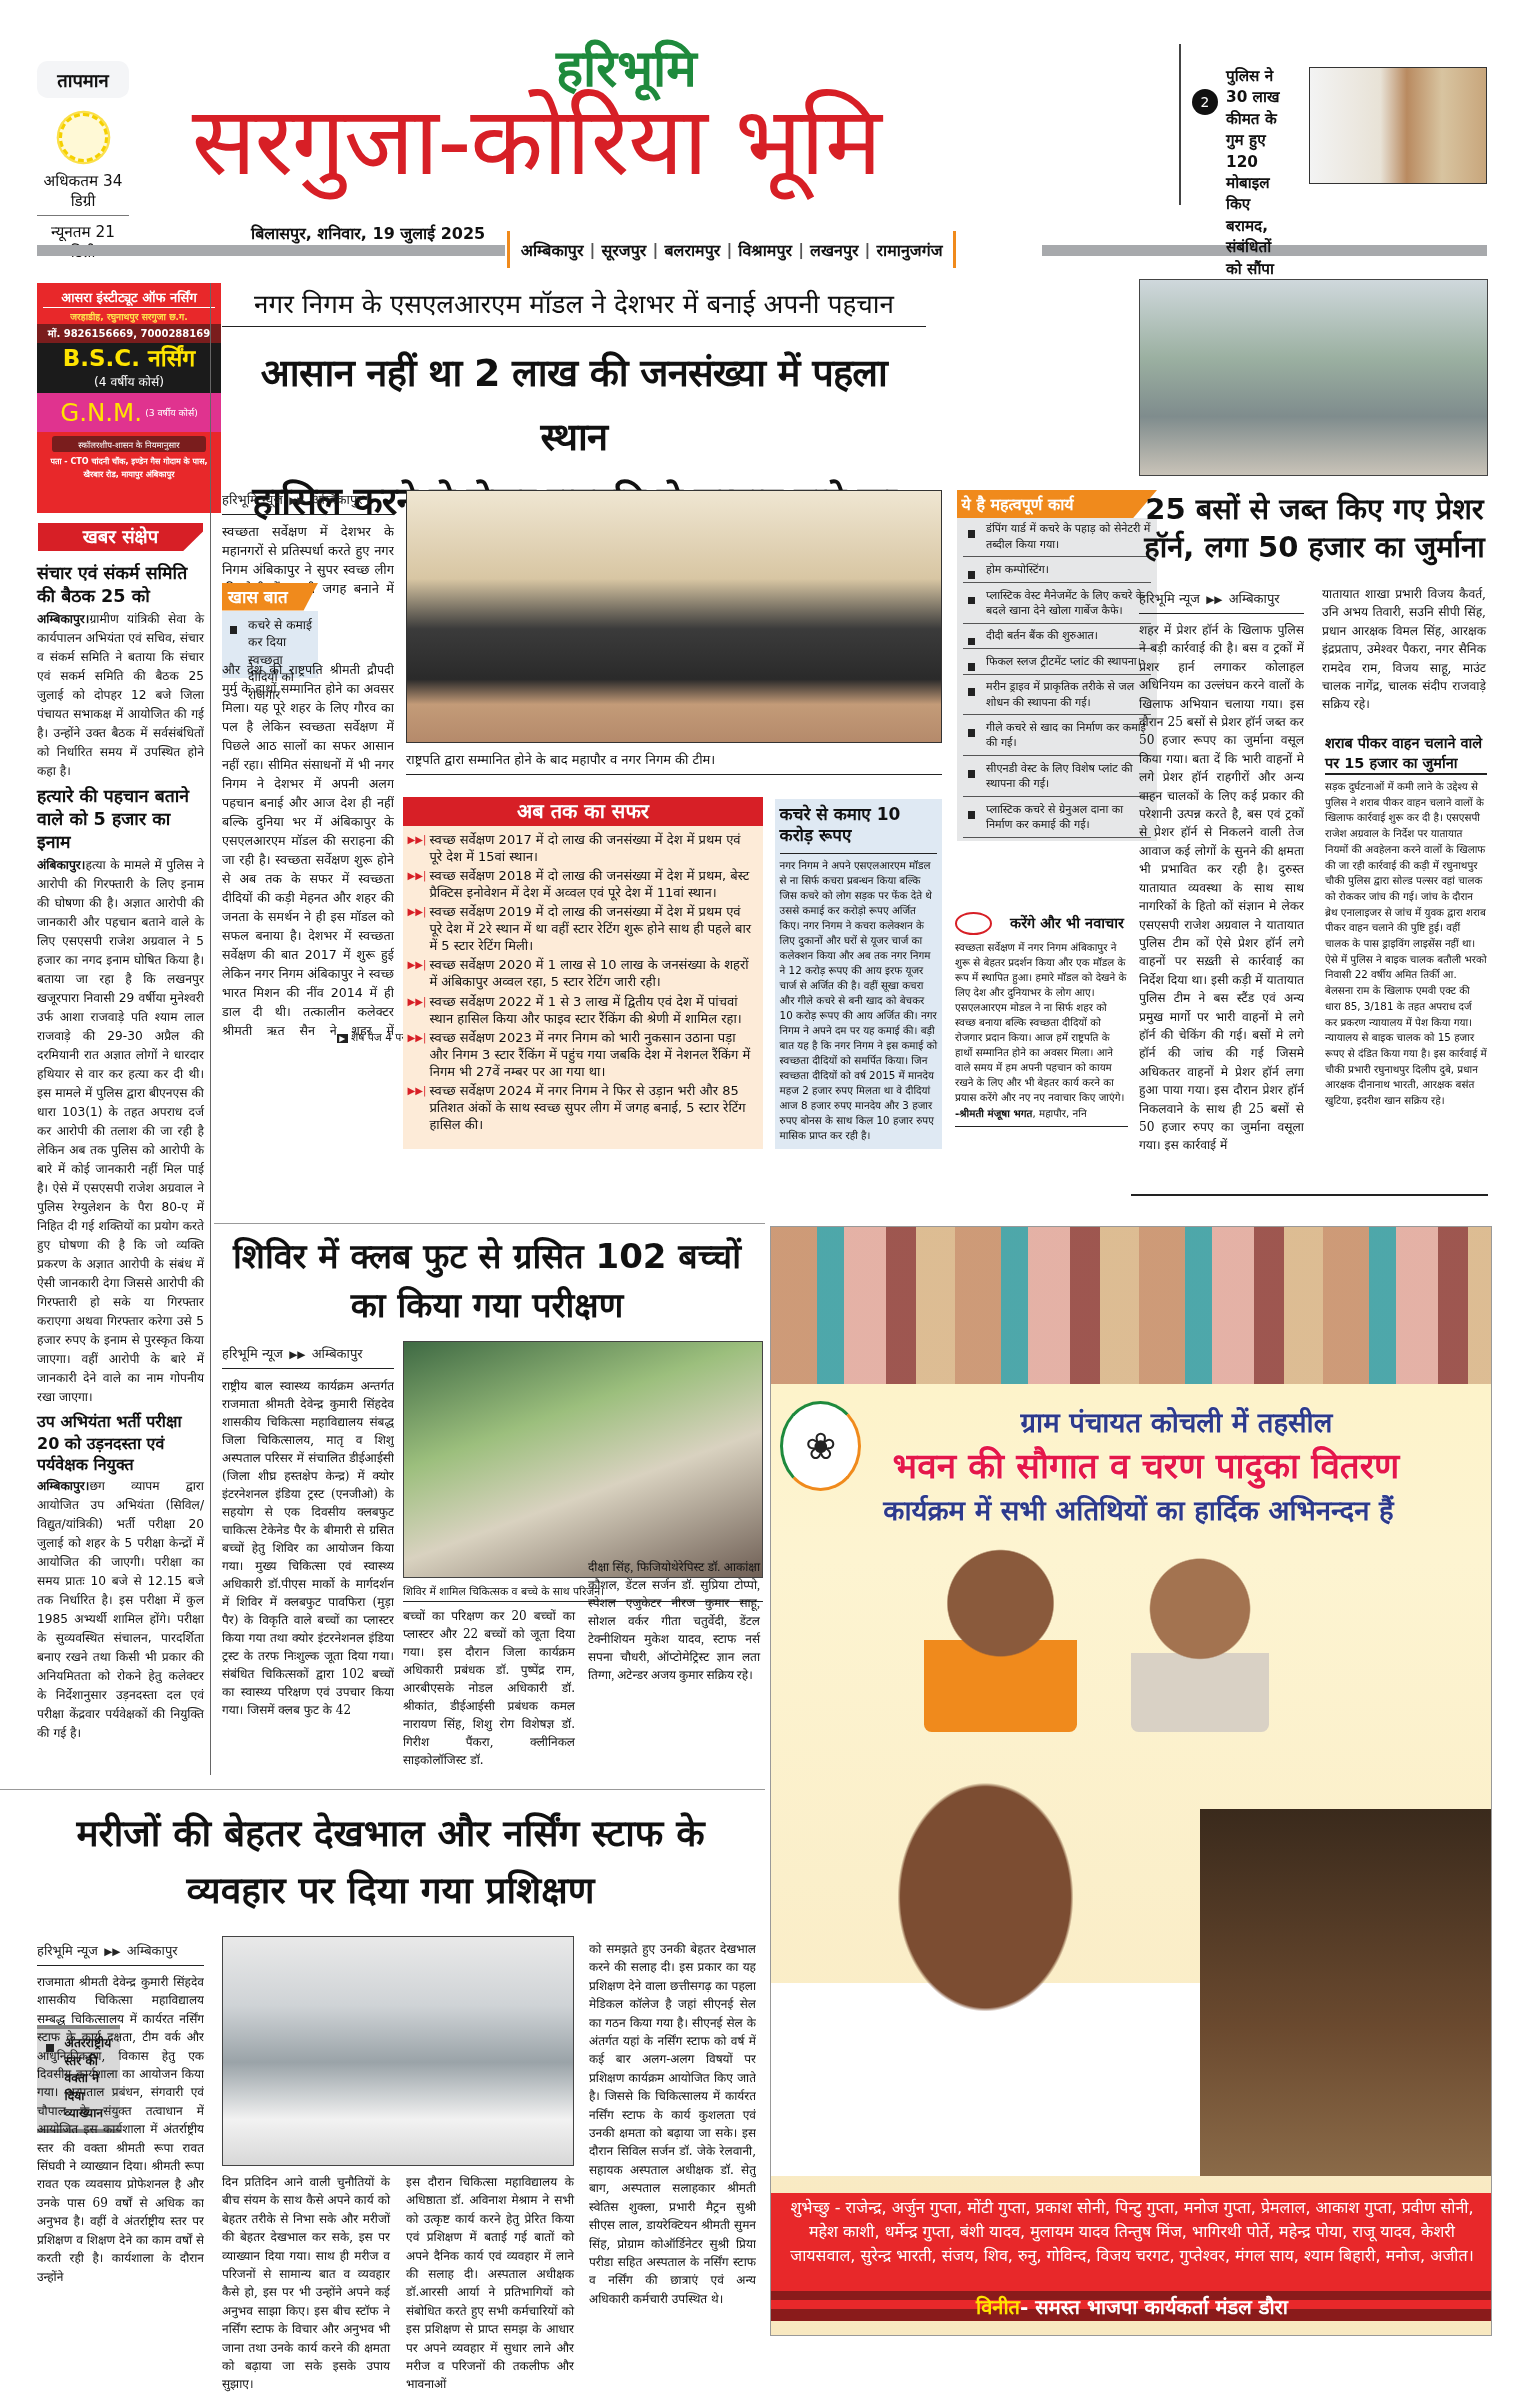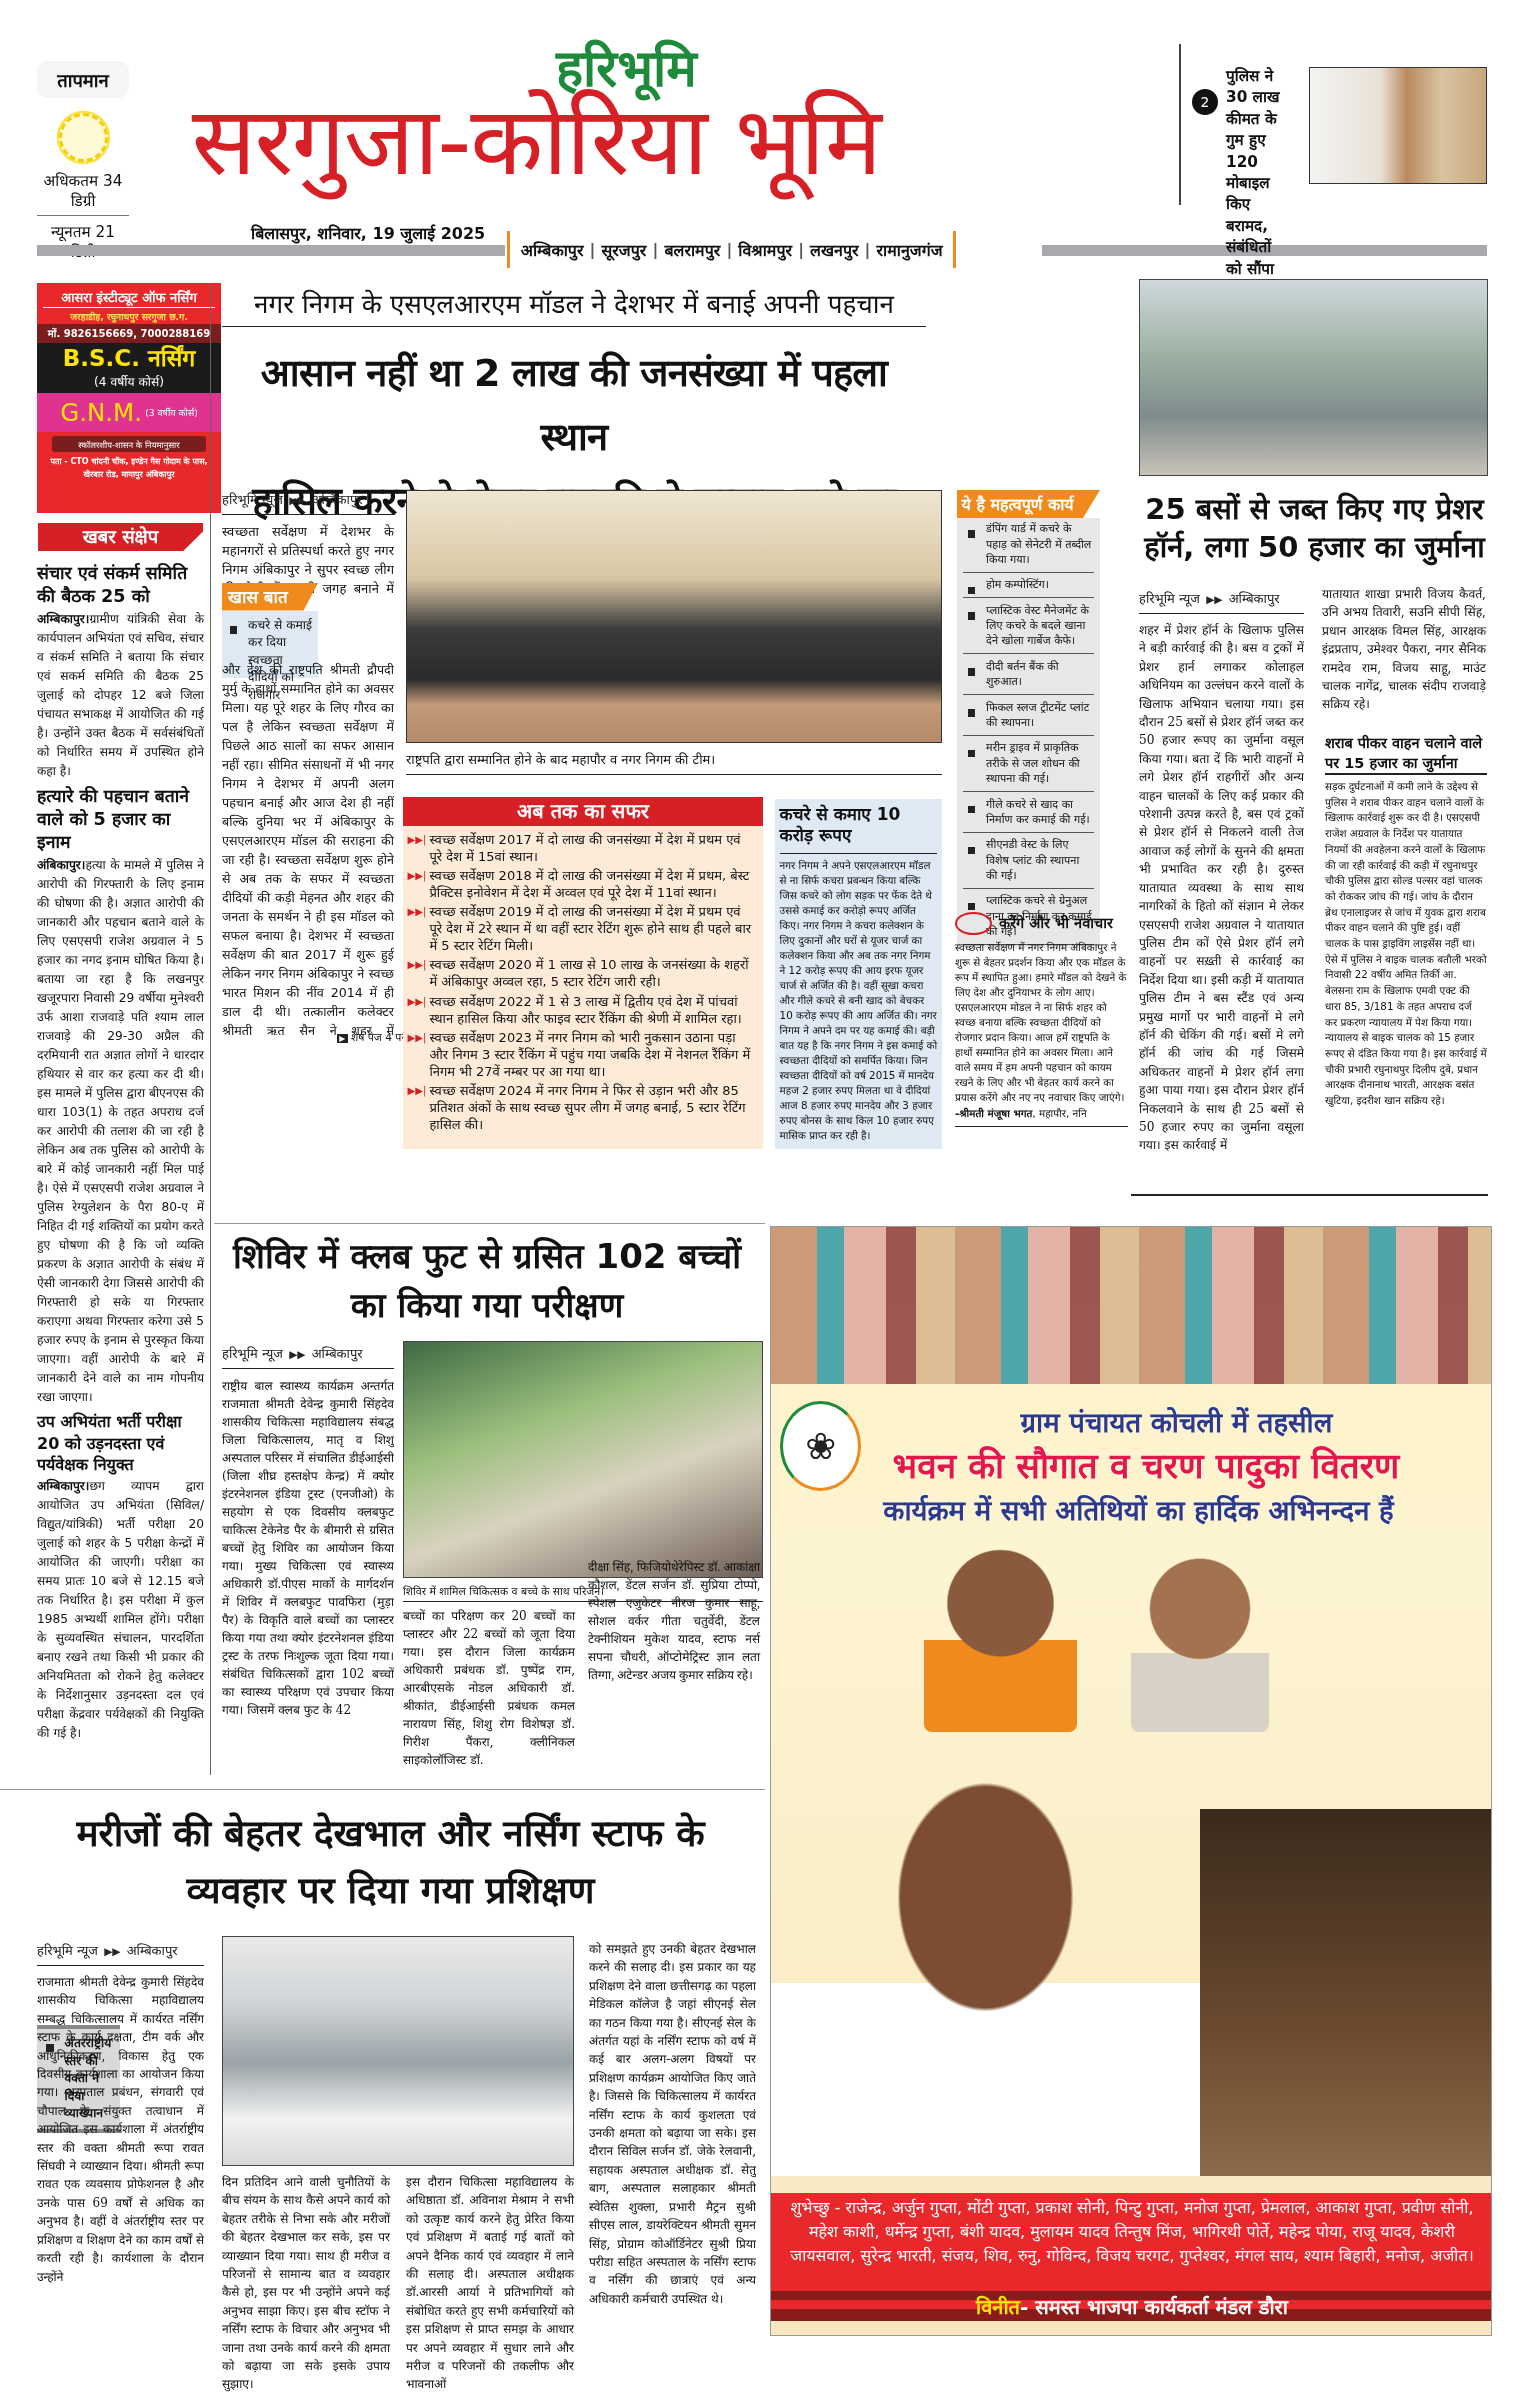--- a/index.html
+++ b/index.html
@@ -154,37 +154,37 @@
         <span>स्वच्छ सर्वेक्षण 2024 में नगर निगम ने फिर से उड़ान भरी और 85 प्रतिशत अंकों के साथ स्वच्छ सुपर लीग में जगह बनाई, 5 स्टार रेटिंग हासिल की।</span>
       </li>
   </ul>
 </div>
 
 <div class="abs" style="left:775px;top:799px;width:167px;height:350px;background:#dfe9f3;padding:4.6px">
   <div class="hb" style="font-size:17px;line-height:21.4px;border-bottom:1.5px solid #222;padding-bottom:7px;font-weight:bold">कचरे से कमाए 10 करोड़ रूपए</div>
   <p style="font-size:10.3px;line-height:15px;margin-top:3.1px">नगर निगम ने अपने एसएलआरएम मॉडल से ना सिर्फ कचरा प्रबन्धन किया बल्कि जिस कचरे को लोग सड़क पर फेंक देते थे उससे कमाई कर करोड़ो रूपए अर्जित किए। नगर निगम ने कचरा कलेक्शन के लिए दुकानों और घरों से यूजर चार्ज का कलेक्शन किया और अब तक नगर निगम ने 12 करोड़ रूपए की आय इरफ यूजर चार्ज से अर्जित की है। वहीं सूखा कचरा और गीले कचरे से बनी खाद को बेचकर 10 करोड़ रूपए की आय अर्जित की। नगर निगम ने अपने दम पर यह कमाई की। बड़ी बात यह है कि नगर निगम ने इस कमाई को स्वच्छता दीदियों को समर्पित किया। जिन स्वच्छता दीदियों को वर्ष 2015 में मानदेय महज 2 हजार रुपए मिलता था वे दीदियां आज 8 हजार रुपए मानदेय और 3 हजार रुपए बोनस के साथ किल 10 हजार रुपए मासिक प्राप्त कर रही है।</p>
 </div>
 
-<div class="abs" style="left:957px;top:490px;width:143px">
+<div class="abs" style="left:957px;top:490px;width:200px">
   <div style="background:#f08a1c;color:#fff;font-weight:bold;font-size:16px;padding:3.1px 4.6px;clip-path:polygon(0 0,100% 0,100% 0,88% 100%,0 100%)">ये है महत्वपूर्ण कार्य</div>
   <ul class="bul" style="background:#e6e7e8;padding:3.1px 6.1px;font-size:11px;line-height:15.3px">
     <li style="border-bottom:0.8px solid #555;padding-bottom:4.6px;margin-bottom:4.6px">डंपिंग यार्ड में कचरे के पहाड़ को सेनेटरी में तब्दील किया गया।</li>
     <li style="border-bottom:0.8px solid #555;padding-bottom:4.6px;margin-bottom:4.6px">होम कम्पोस्टिंग।</li>
     <li style="border-bottom:0.8px solid #555;padding-bottom:4.6px;margin-bottom:4.6px">प्लास्टिक वेस्ट मैनेजमेंट के लिए कचरे के बदले खाना देने खोला गार्बेज कैफे।</li>
     <li style="border-bottom:0.8px solid #555;padding-bottom:4.6px;margin-bottom:4.6px">दीदी बर्तन बैंक की शुरुआत।</li>
     <li style="border-bottom:0.8px solid #555;padding-bottom:4.6px;margin-bottom:4.6px">फिकल स्लज ट्रीटमेंट प्लांट की स्थापना।</li>
     <li style="border-bottom:0.8px solid #555;padding-bottom:4.6px;margin-bottom:4.6px">मरीन ड्राइव में प्राकृतिक तरीके से जल शोधन की स्थापना की गई।</li>
     <li style="border-bottom:0.8px solid #555;padding-bottom:4.6px;margin-bottom:4.6px">गीले कचरे से खाद का निर्माण कर कमाई की गई।</li>
     <li style="border-bottom:0.8px solid #555;padding-bottom:4.6px;margin-bottom:4.6px">सीएनडी वेस्ट के लिए विशेष प्लांट की स्थापना की गई।</li>
     <li style="border-bottom:0.8px solid #555;padding-bottom:4.6px">प्लास्टिक कचरे से ग्रेनुअल दाना का निर्माण कर कमाई की गई।</li>
   </ul>
 </div>
 
 <div class="abs" style="left:955px;top:912px;width:173px;border-bottom:1.5px solid #222;padding-bottom:6.1px">
-  <div style="display:flex;align-items:center;gap:7px">
+  <div style="display:flex;align-items:center;gap:18px">
     <span style="width:37px;height:23px;border:2.3px solid #d71f26;border-radius:50%;display:inline-block"></span>
     <span class="hb" style="font-size:14.5px;font-weight:bold">करेंगे और भी नवाचार</span>
   </div>
   <p style="font-size:10.3px;line-height:15px;margin-top:4.6px">स्वच्छता सर्वेक्षण में नगर निगम अंबिकापुर ने शुरू से बेहतर प्रदर्शन किया और एक मॉडल के रूप में स्थापित हुआ। हमारे मॉडल को देखने के लिए देश और दुनियाभर के लोग आए। एसएलआरएम मोडल ने ना सिर्फ शहर को स्वच्छ बनाया बल्कि स्वच्छता दीदियों को रोजगार प्रदान किया। आज हमें राष्ट्रपति के हाथों सम्मानित होने का अवसर मिला। आने वाले समय में हम अपनी पहचान को कायम रखने के लिए और भी बेहतर कार्य करने का प्रयास करेंगे और नए नए नवाचार किए जाएंगे।</p>
   <div style="font-size:10.3px;margin-top:1.5px"><b>-श्रीमती मंजूषा भगत</b><span>, महापौर, ननि</span></div>
 </div>
 
 <div class="abs photo photo4" style="left:1139px;top:279px;width:349px;height:197px;border:0.8px solid #444"></div>
 <div class="abs hb" style="left:1144px;top:490px;width:341px;font-size:29px;line-height:38px;text-align:center;font-weight:bold">25 बसों से जब्त किए गए प्रेशर हॉर्न, लगा 50 हजार का जुर्माना</div>
 

